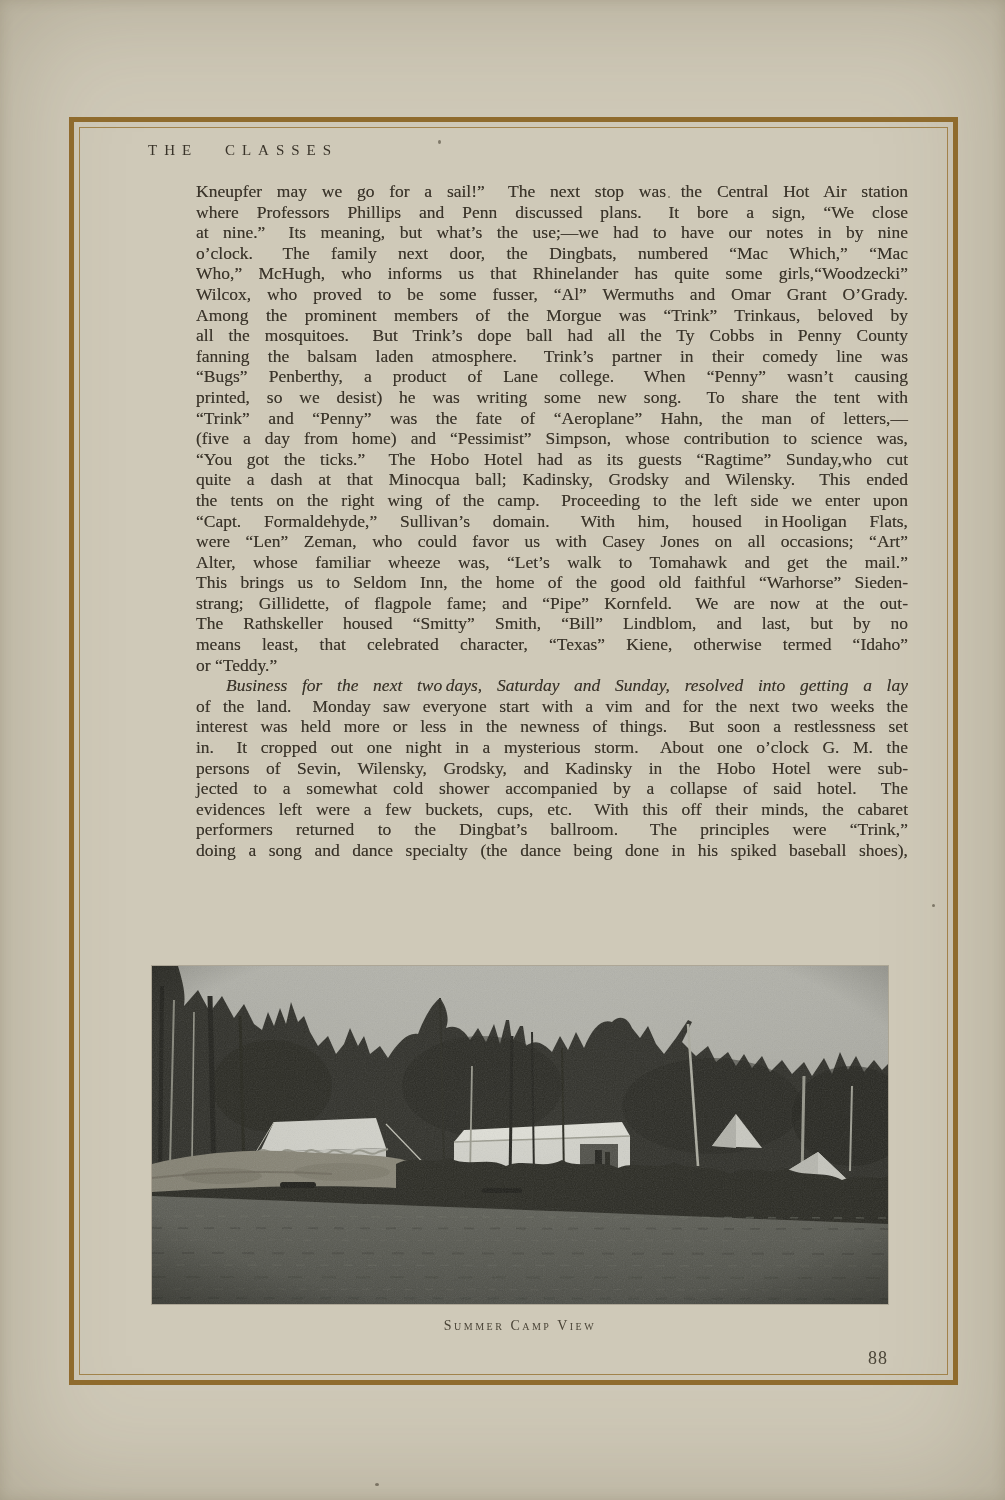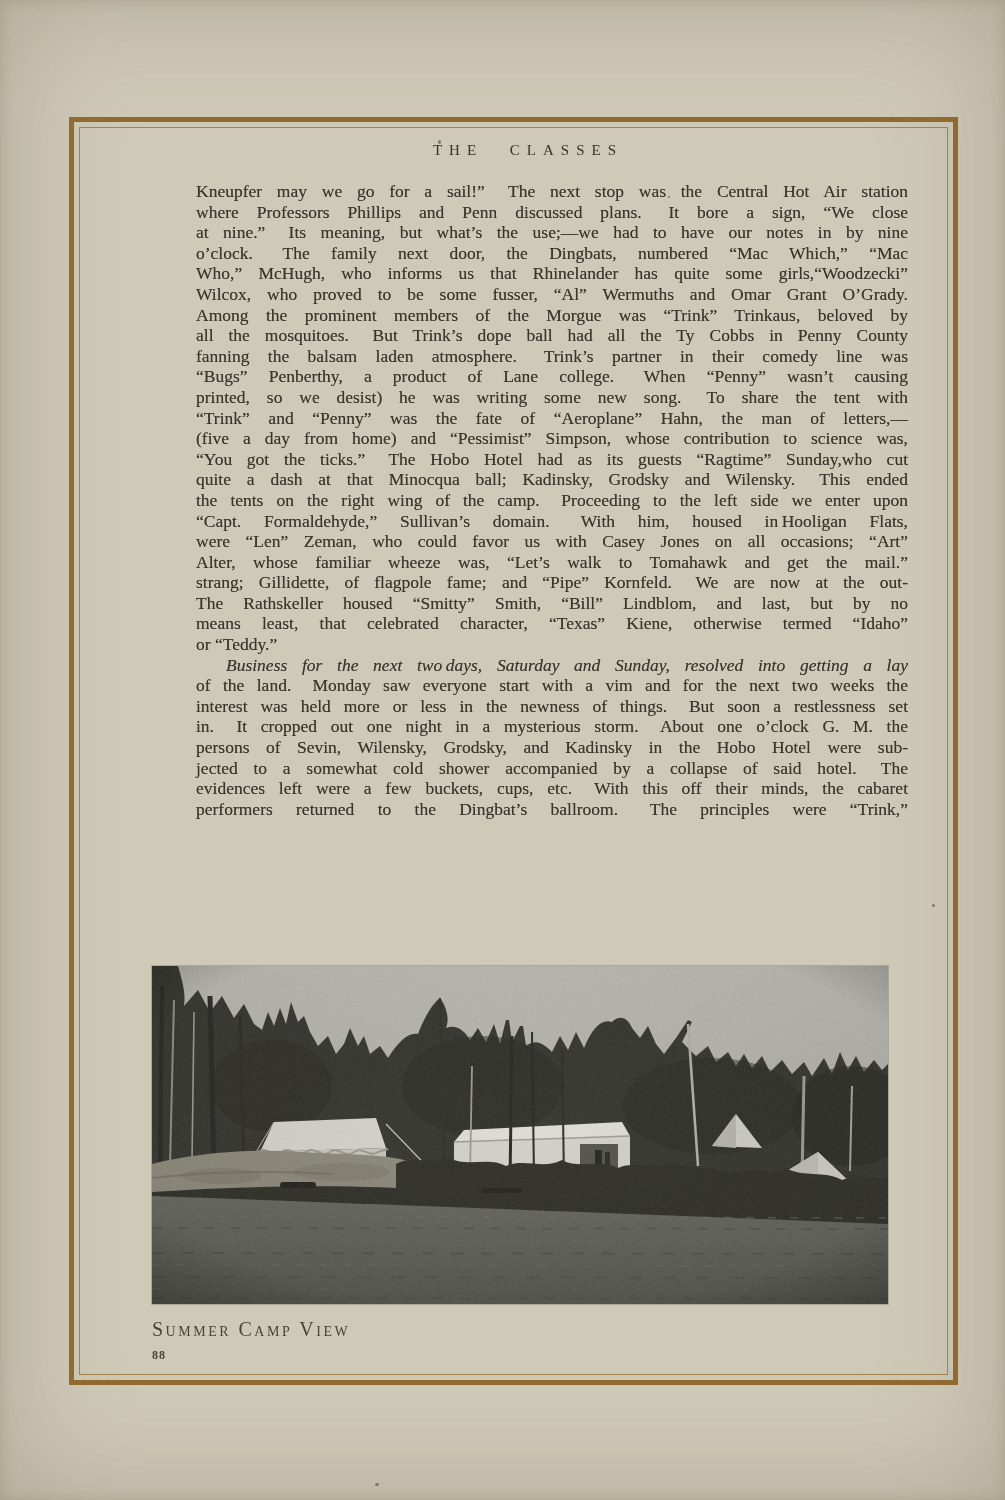--- a/index.html
+++ b/index.html
@@ -18,44 +18,44 @@
     box-shadow:inset 0 0 120px rgba(88,78,52,.28), inset 0 0 14px rgba(88,78,52,.18);
   }
   .frame-thick{
     position:absolute;left:69px;top:117px;width:889px;height:1268px;
     border:5px solid var(--gold);box-sizing:border-box;
   }
   .frame-thin{
     position:absolute;inset:5px;border:1.5px solid var(--gold-thin);opacity:.8;
   }
   .running-head{
-    position:absolute;left:148px;top:142px;width:760px;text-align:center;
+    position:absolute;left:148px;top:142px;width:760px;text-align:left;
     font-size:15px;letter-spacing:7px;word-spacing:16px;color:var(--ink);
     font-weight:normal;
   }
   .bodytext{
     position:absolute;left:148px;top:181px;width:760px;
     font-size:17.5px;line-height:20.6px;color:var(--ink);
     text-shadow:0 0 .4px rgba(58,52,42,.55);
   }
   .tline{text-align:justify;text-align-last:justify;white-space:nowrap;margin-left:48px;}
   .tline.flush{text-align-last:left;}
   .tline.indent{text-indent:30px;font-style:italic;}
   .photo{
     position:absolute;left:152px;top:966px;width:736px;height:338px;margin:0;
     box-shadow:0 0 0 1px rgba(70,64,48,.25);
   }
   .photo svg{display:block;}
   .caption{
-    position:absolute;left:152px;top:1318px;width:736px;text-align:left;
-    font-variant:small-caps;font-size:20px;letter-spacing:2.5px;color:var(--ink-faded);
+    position:absolute;left:152px;top:1318px;width:736px;text-align:center;
+    font-variant:small-caps;font-size:14px;letter-spacing:2.5px;color:var(--ink-faded);
   }
   .pagenum{
-    position:absolute;left:152px;top:1348px;width:736px;text-align:left;
-    font-size:12px;letter-spacing:1px;color:var(--ink-faded);font-weight:bold;
+    position:absolute;left:152px;top:1348px;width:736px;text-align:right;
+    font-size:18px;letter-spacing:1px;color:var(--ink-faded);
   }
   .speck{position:absolute;background:rgba(62,55,40,.55);border-radius:50%;}
   .speck.s1{left:438px;top:140px;width:3px;height:4px;}
   .speck.s2{left:932px;top:904px;width:3px;height:3px;}
   .speck.s3{left:375px;top:1483px;width:4px;height:3px;}
   .speck.s4{left:668px;top:196px;width:2px;height:2px;}
 </style>
 </head>
 <body>
 
@@ -80,32 +80,34 @@
       <div class="tline">“Bugs” Penberthy, a product of Lane college.  When “Penny” wasn’t causing</div>
       <div class="tline">printed, so we desist) he was writing some new song.  To share the tent with</div>
       <div class="tline">“Trink” and “Penny” was the fate of “Aeroplane” Hahn, the man of letters,—</div>
       <div class="tline">(five a day from home) and “Pessimist” Simpson, whose contribution to science was,</div>
       <div class="tline">“You got the ticks.”  The Hobo Hotel had as its guests “Ragtime” Sunday,who cut</div>
       <div class="tline">quite a dash at that Minocqua ball; Kadinsky, Grodsky and Wilensky.  This ended</div>
       <div class="tline">the tents on the right wing of the camp.  Proceeding to the left side we enter upon</div>
       <div class="tline">“Capt. Formaldehyde,” Sullivan’s domain.  With him, housed in Hooligan Flats,</div>
       <div class="tline">were “Len” Zeman, who could favor us with Casey Jones on all occasions; “Art”</div>
       <div class="tline">Alter, whose familiar wheeze was, “Let’s walk to Tomahawk and get the mail.”</div>
+      <div class="tline">This brings us to Seldom Inn, the home of the good old faithful “Warhorse” Sieden-</div>
       <div class="tline">strang; Gillidette, of flagpole fame; and “Pipe” Kornfeld.  We are now at the out-</div>
       <div class="tline">The Rathskeller housed “Smitty” Smith, “Bill” Lindblom, and last, but by no</div>
       <div class="tline">means least, that celebrated character, “Texas” Kiene, otherwise termed “Idaho”</div>
       <div class="tline flush">or “Teddy.”</div>
       <div class="tline indent">Business for the next two days, Saturday and Sunday, resolved into getting a lay</div>
       <div class="tline">of the land.  Monday saw everyone start with a vim and for the next two weeks the</div>
       <div class="tline">interest was held more or less in the newness of things.  But soon a restlessness set</div>
       <div class="tline">in.  It cropped out one night in a mysterious storm.  About one o’clock G. M. the</div>
       <div class="tline">persons of Sevin, Wilensky, Grodsky, and Kadinsky in the Hobo Hotel were sub-</div>
       <div class="tline">jected to a somewhat cold shower accompanied by a collapse of said hotel.  The</div>
       <div class="tline">evidences left were a few buckets, cups, etc.  With this off their minds, the cabaret</div>
       <div class="tline">performers returned to the Dingbat’s ballroom.  The principles were “Trink,”</div>
+      <div class="tline">doing a song and dance specialty (the dance being done in his spiked baseball shoes),</div>
     </div>
 
   <figure class="photo">
     <svg width="736" height="338" viewBox="0 0 736 338" xmlns="http://www.w3.org/2000/svg">
       <defs>
         <linearGradient id="sky" x1="0" y1="0" x2="0" y2="1">
           <stop offset="0" stop-color="#bcbcb4"></stop>
           <stop offset="0.7" stop-color="#aeaea6"></stop>
           <stop offset="1" stop-color="#a6a69e"></stop>
         </linearGradient>

